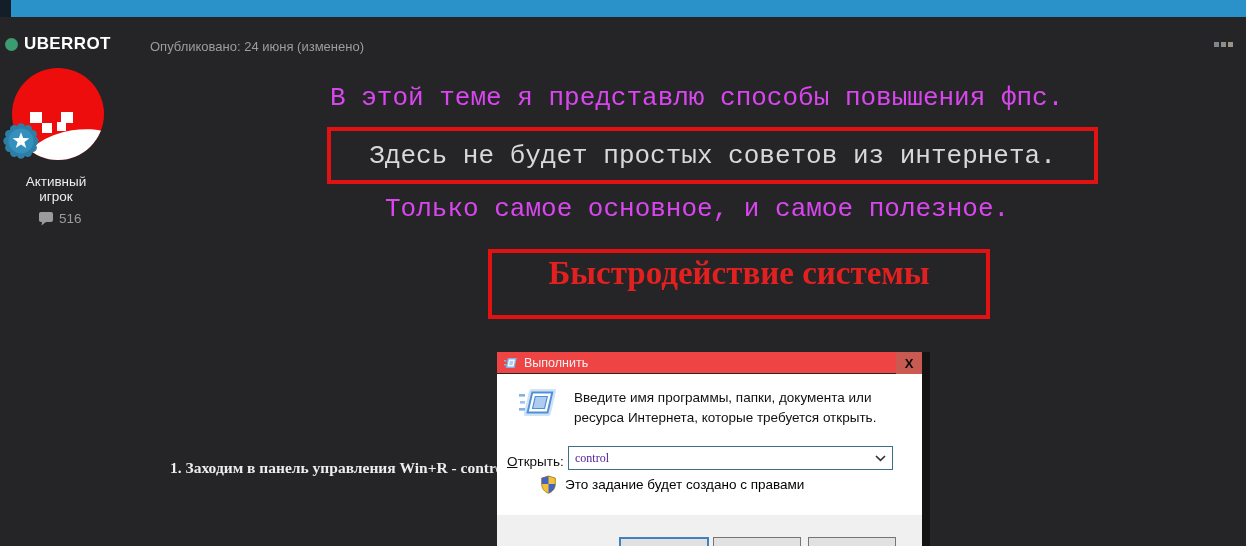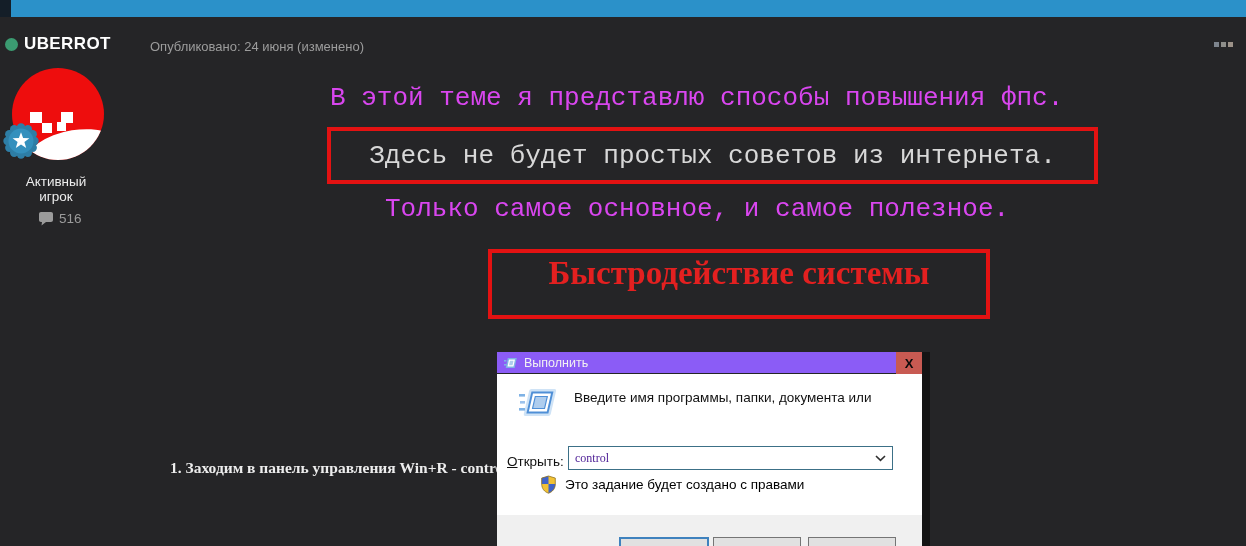--- a/index.html
+++ b/index.html
@@ -44,21 +44,21 @@
             text-align:center;margin-left:32px;}
   .red-box2 .heading{font-family:"Liberation Serif",serif;font-weight:bold;font-size:33px;color:#e32020;
             line-height:40px;white-space:nowrap;}
   .step-text{position:absolute;left:170px;top:459px;font-family:"Liberation Serif",serif;font-weight:600;
              font-size:15.5px;color:#ededed;white-space:nowrap;}
 
   
   .run-dialog{position:absolute;left:497px;top:352px;width:433px;height:194px;overflow:hidden;}
   .dlg-main{position:absolute;left:0;top:0;width:425px;height:194px;}
   .dlg-strip{position:absolute;left:425px;top:0;width:8px;height:194px;background:#141414;}
-  .dlg-titlebar{position:absolute;left:0;top:0;width:425px;height:21px;background:#8b5cf6;
+  .dlg-titlebar{position:absolute;left:0;top:0;width:425px;height:21px;background:#ef4444;
                 display:flex;align-items:center;}
   .dlg-title-icon{margin-left:7px;}
   .dlg-title{color:#f2f2f2;font-size:12.5px;margin-left:6px;}
   .dlg-close{position:absolute;right:0;top:0;width:26px;height:22px;background:#c85a52;color:#0a0a0a;
              font-size:13px;font-weight:bold;display:flex;align-items:center;justify-content:center;cursor:pointer;}
   .dlg-body{position:absolute;left:0;top:22px;width:425px;height:141px;background:#fff;}
   .run-icon{position:absolute;left:21px;top:13px;}
   .dlg-desc{position:absolute;left:77px;top:14px;font-size:13.5px;color:#111;line-height:20px;white-space:nowrap;}
   .open-label{position:absolute;left:10px;top:80px;font-size:13.5px;color:#111;}
   .open-label .u{text-decoration:underline;}
@@ -159,20 +159,21 @@
             <rect x="5.5" y="4.5" width="22" height="22" fill="#4f8fd6"></rect>
             <rect x="7.5" y="6.5" width="18" height="18" fill="#ffffff"></rect>
             <rect x="10.5" y="9.5" width="12" height="12" fill="#aecdee" stroke="#4f8fd6" stroke-width="1.2"></rect>
           </g>
           <rect x="1" y="7" width="6" height="2.6" fill="#7fb2e5"></rect>
           <rect x="2" y="14" width="5" height="2.6" fill="#9cc2ec"></rect>
           <rect x="1" y="21" width="6" height="2.6" fill="#7fb2e5"></rect>
         </svg>
         <div class="dlg-desc">
           <div>Введите имя программы, папки, документа или</div>
+          <div>ресурса Интернета, которые требуется открыть.</div>
         </div>
 
         <div class="open-label"><span class="u">О</span><span>ткрыть:</span></div>
 
         <div class="combo">
           <input type="text" value="control" style="">
           <svg class="chev" width="11" height="7" viewBox="0 0 11 7">
             <path d="M1 1 L5.5 5.3 L10 1" stroke="#303030" stroke-width="1.6" fill="none"></path>
           </svg>
         </div>

